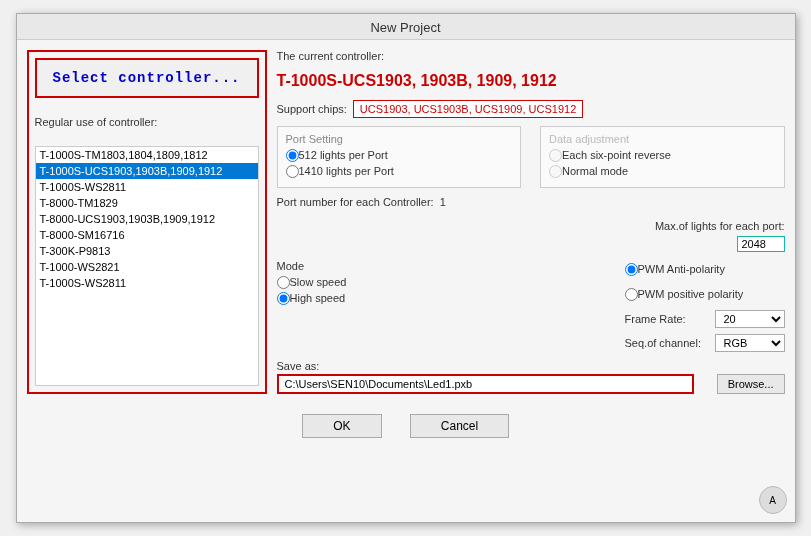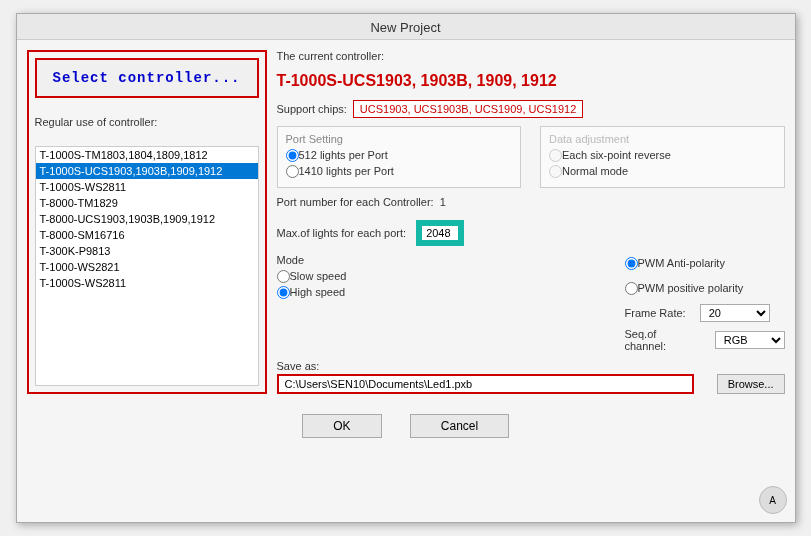--- a/index.html
+++ b/index.html
@@ -151,43 +151,45 @@
       gap: 6px;
       font-size: 11px;
       color: #333;
     }
     .port-number-value {
       font-size: 11px;
       color: #333;
     }
     .max-lights-row {
       display: flex;
-      align-items: center;
-      gap: 10px;
+      align-items: flex-end;
+      gap: 4px;
       font-size: 11px;
       color: #333;
       margin-top: 4px;
+      flex-direction: column;
     }
     .max-lights-input {
-      border: 6px solid #14b8a6;
+      border: 1px solid #14b8a6;
       padding: 1px 4px;
       width: 48px;
       font-size: 11px;
     }
     .mode-title {
       font-size: 11px;
       color: #333;
       margin-bottom: 4px;
     }
     .frame-rate-row, .seq-row {
       display: flex;
       align-items: center;
-      gap: 14px;
-      font-size: 11px;
-      color: #333;
+      gap: 6px;
+      font-size: 11px;
+      color: #333;
+      justify-content: space-between;
     }
     .dropdown {
       border: 1px solid #aaa;
       background: white;
       padding: 1px 4px;
       font-size: 11px;
       width: 70px;
     }
     .save-as-label {
       font-size: 11px;

